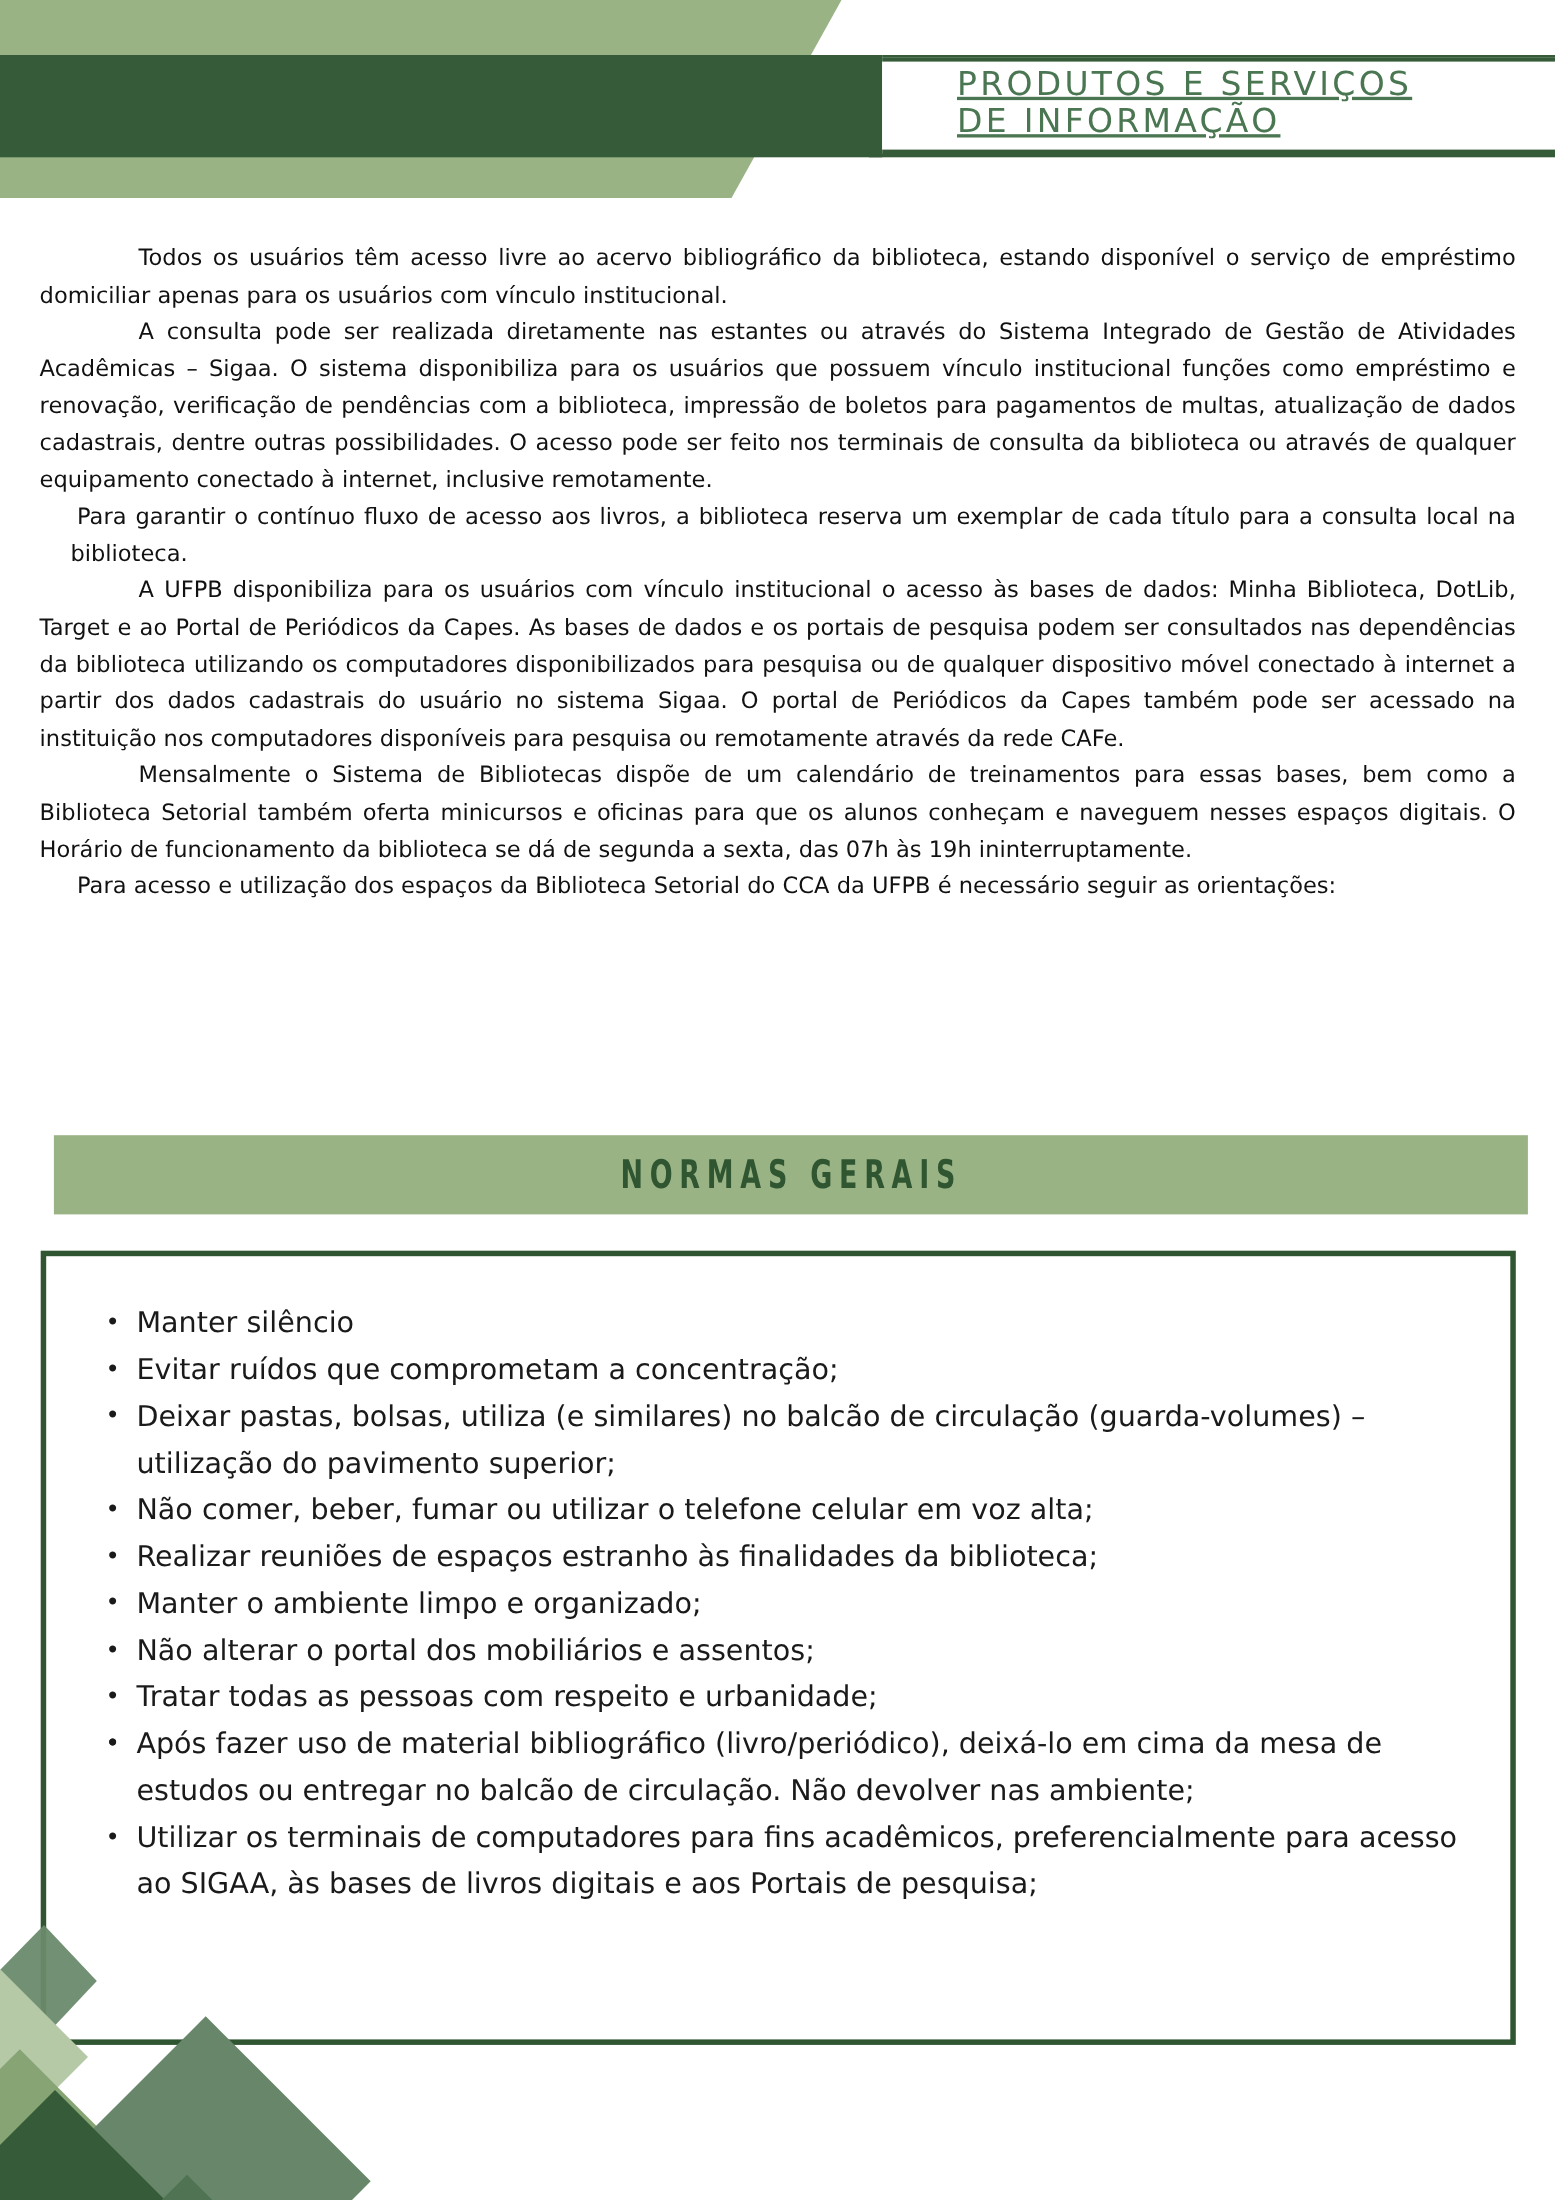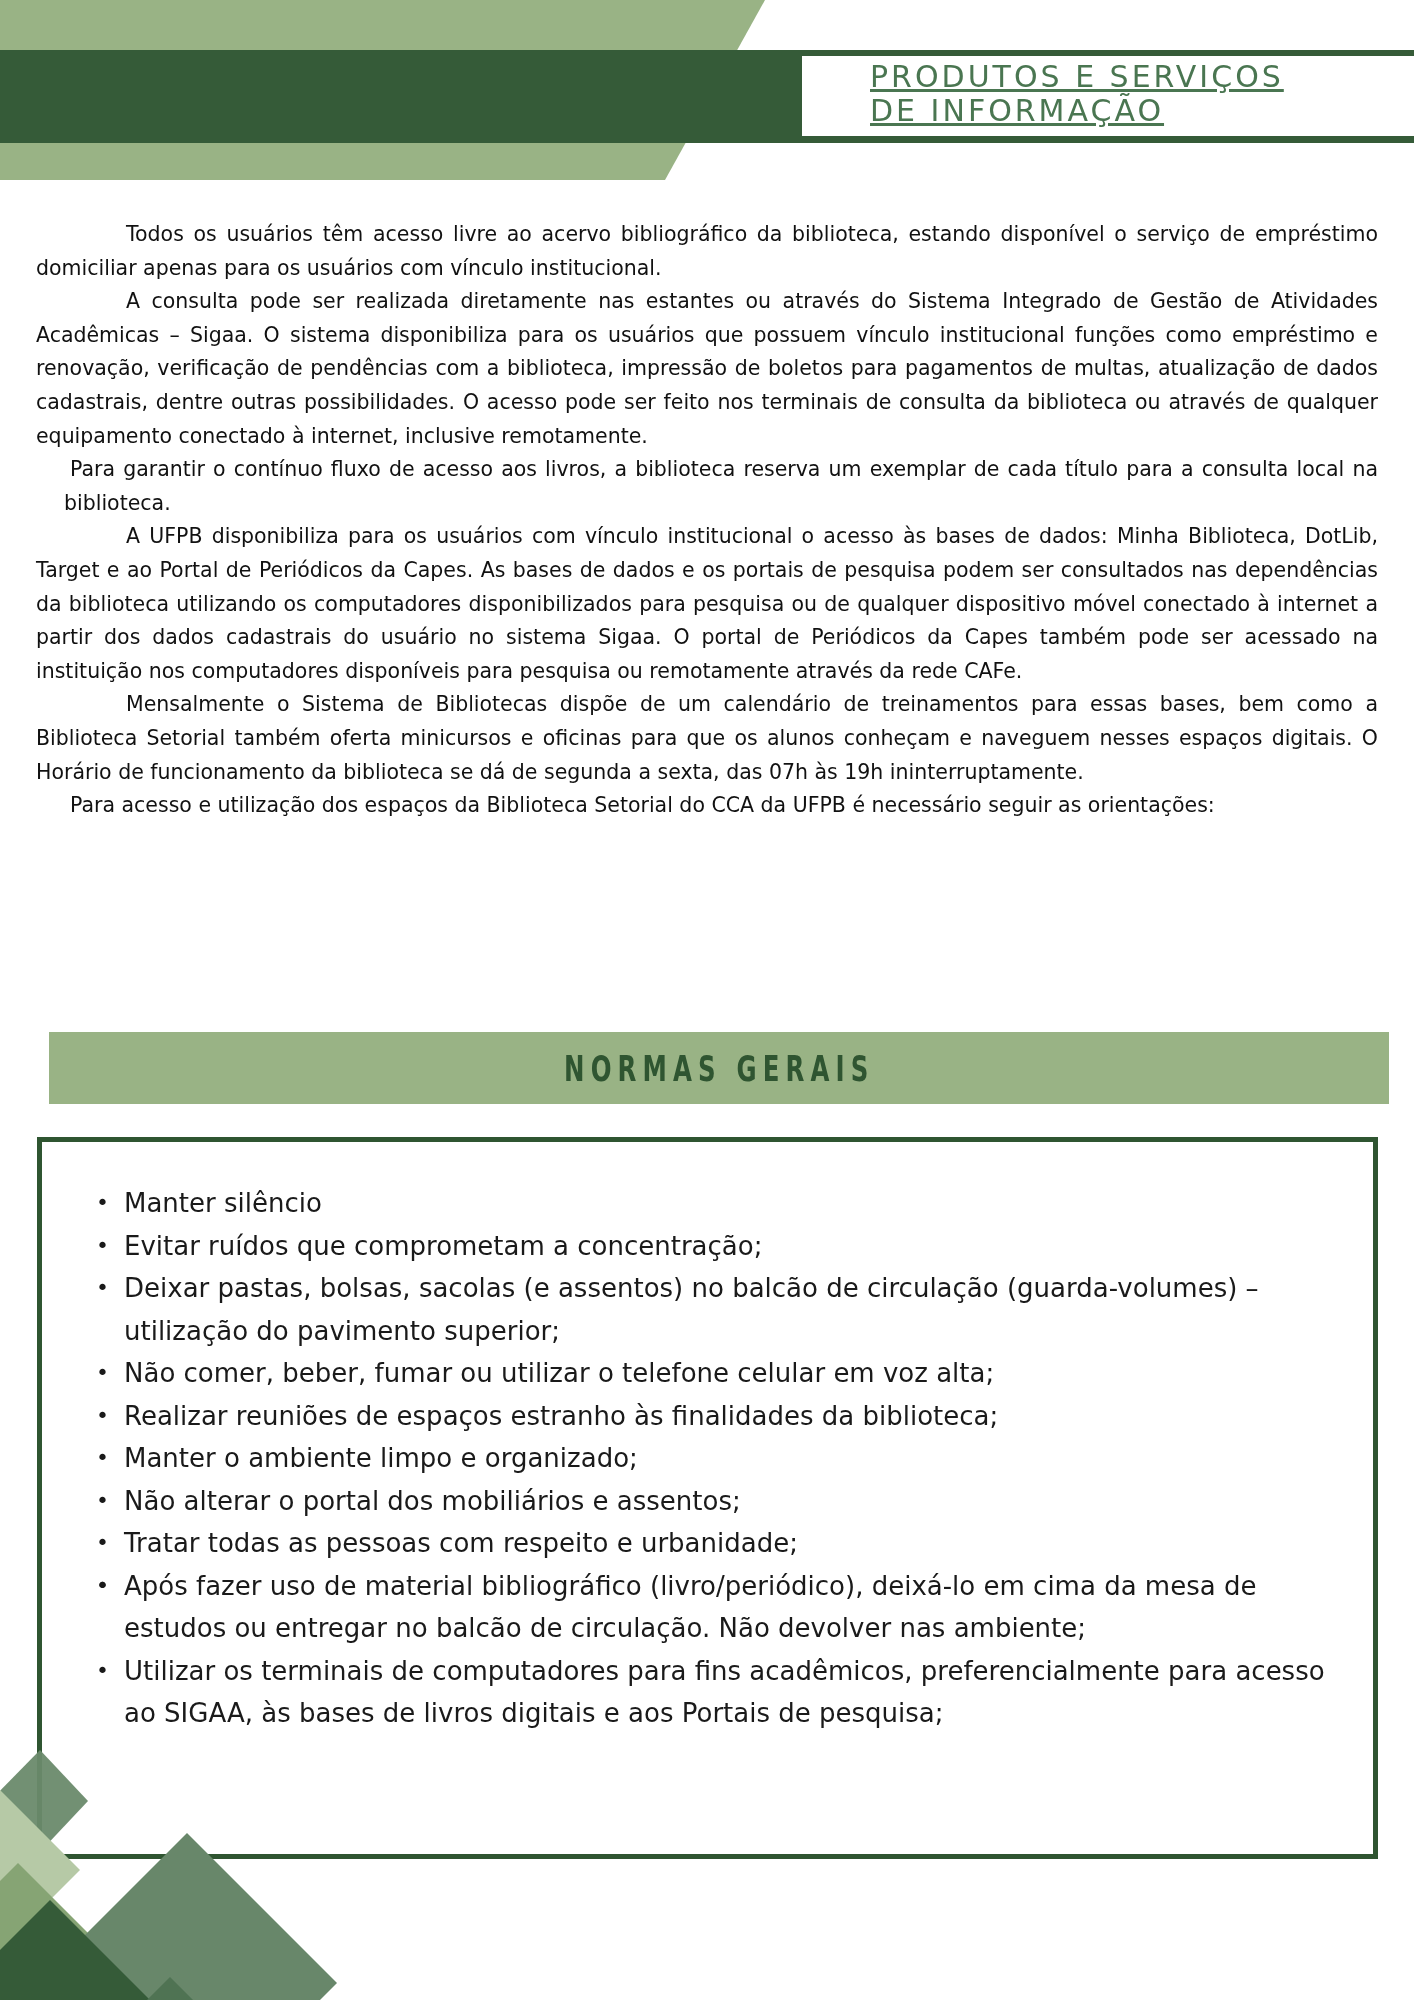--- a/index.html
+++ b/index.html
@@ -82,21 +82,21 @@
 </div>
 
 <div class="section-band">
   <h2 class="section-title">NORMAS GERAIS</h2>
 </div>
 
 <div class="rules-box"></div>
 <ul class="rules-list">
   <li><span class="bullet">•</span><span class="rule-text"> Manter silêncio</span></li>
   <li><span class="bullet">•</span><span class="rule-text">Evitar ruídos que comprometam a concentração;</span></li>
-  <li><span class="bullet">•</span><span class="rule-text">Deixar pastas, bolsas, sacolas (e assentos) no balcão de circulação (guarda-volumes) – utilização do pavimento superior;</span></li>
+  <li><span class="bullet">•</span><span class="rule-text">Deixar pastas, bolsas, utiliza (e similares) no balcão de circulação (guarda-volumes) – utilização do pavimento superior;</span></li>
   <li><span class="bullet">•</span><span class="rule-text">Não comer, beber, fumar ou utilizar o telefone celular em voz alta;</span></li>
   <li><span class="bullet">•</span><span class="rule-text">Realizar reuniões de espaços estranho às finalidades da biblioteca;</span></li>
   <li><span class="bullet">•</span><span class="rule-text">Manter o ambiente limpo e organizado;</span></li>
   <li><span class="bullet">•</span><span class="rule-text">Não alterar o portal dos mobiliários e assentos;</span></li>
   <li><span class="bullet">•</span><span class="rule-text">Tratar todas as pessoas com respeito e urbanidade;</span></li>
   <li><span class="bullet">•</span></li>
   <li><span class="bullet">•</span><span class="rule-text">Após fazer uso de material bibliográfico (livro/periódico), deixá-lo em cima da mesa de estudos ou entregar no balcão de circulação. Não devolver nas ambiente;</span></li>
   <li><span class="bullet">•</span><span class="rule-text">Utilizar os terminais de computadores para fins acadêmicos, preferencialmente para acesso ao SIGAA, às bases de livros digitais e aos Portais de pesquisa;</span></li>
 </ul>
 

